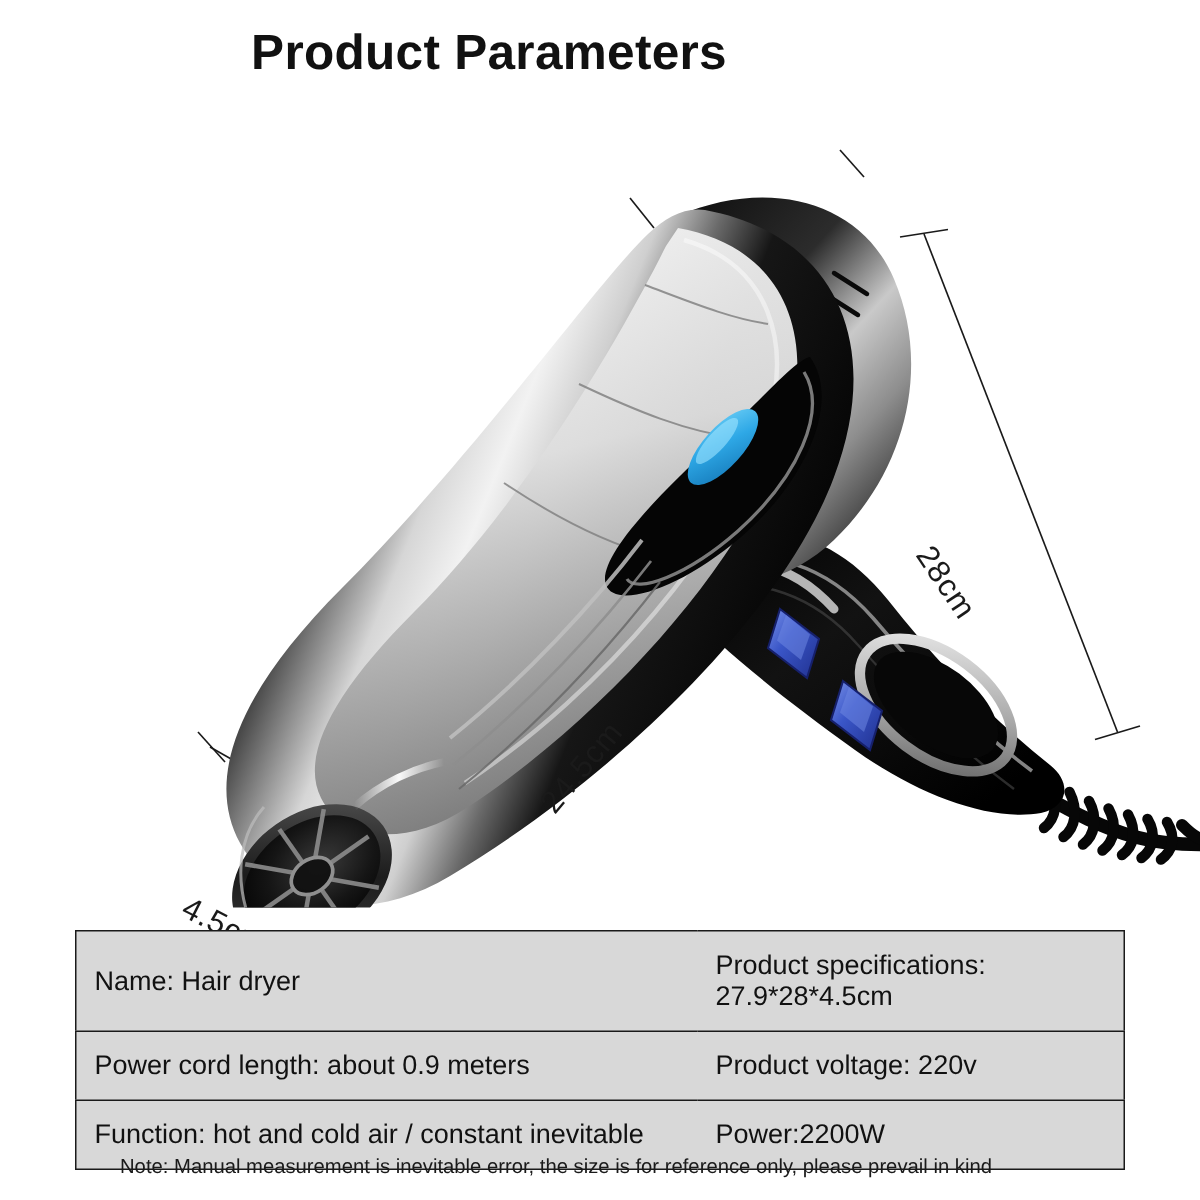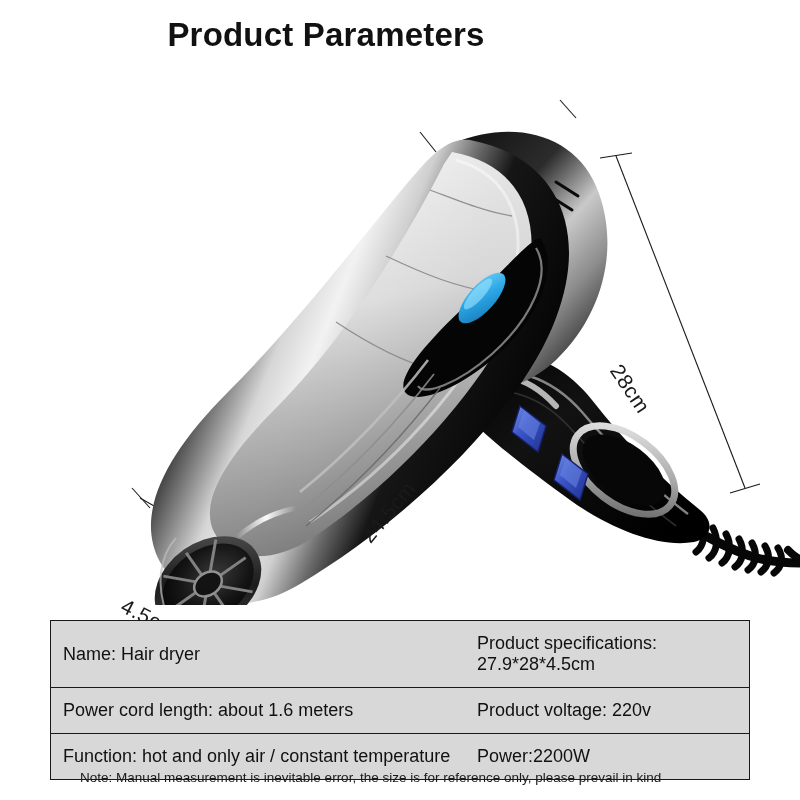--- a/index.html
+++ b/index.html
@@ -337,25 +337,25 @@
     <div class="dim-label" id="dim-28">28cm</div>
   </div>
 
   <table id="spec-table">
     <tbody>
       <tr class="r1">
         <td class="cell-left">Name: Hair dryer</td>
         <td class="cell-right">Product specifications: 27.9*28*4.5cm</td>
       </tr>
       <tr class="r2">
-        <td class="cell-left">Power cord length: about 1.6 meters</td>
+        <td class="cell-left">Power cord length: about 0.9 meters</td>
         <td class="cell-right">Product voltage: 220v</td>
       </tr>
       <tr class="r3">
-        <td class="cell-left">Function: hot and only air / constant temperature</td>
+        <td class="cell-left">Function: hot and cold air / constant inevitable</td>
         <td class="cell-right">Power:2200W</td>
       </tr>
     </tbody>
   </table>
 
   <div id="note">Note: Manual measurement is inevitable error, the size is for reference only, please prevail in kind</div>
 
 </div>
 
 </body></html>

